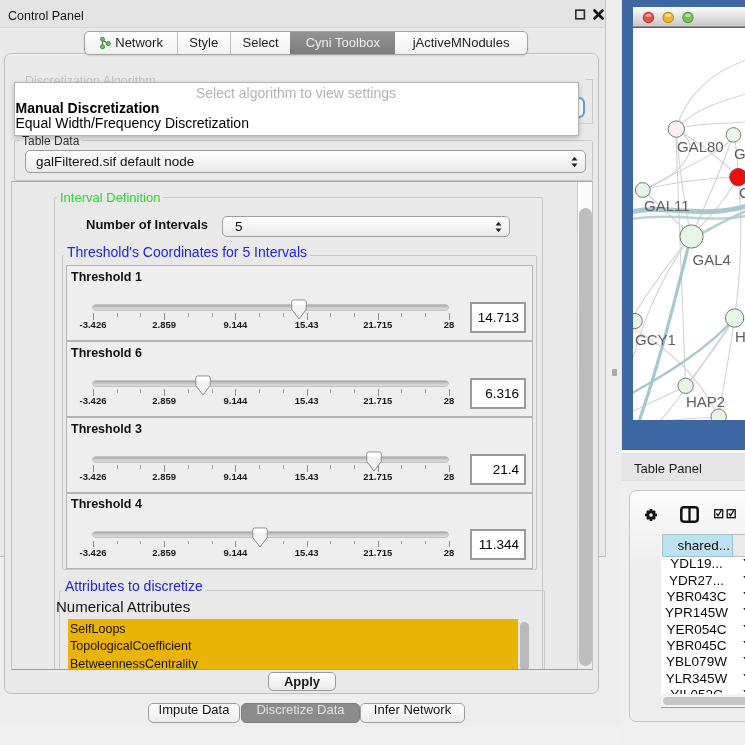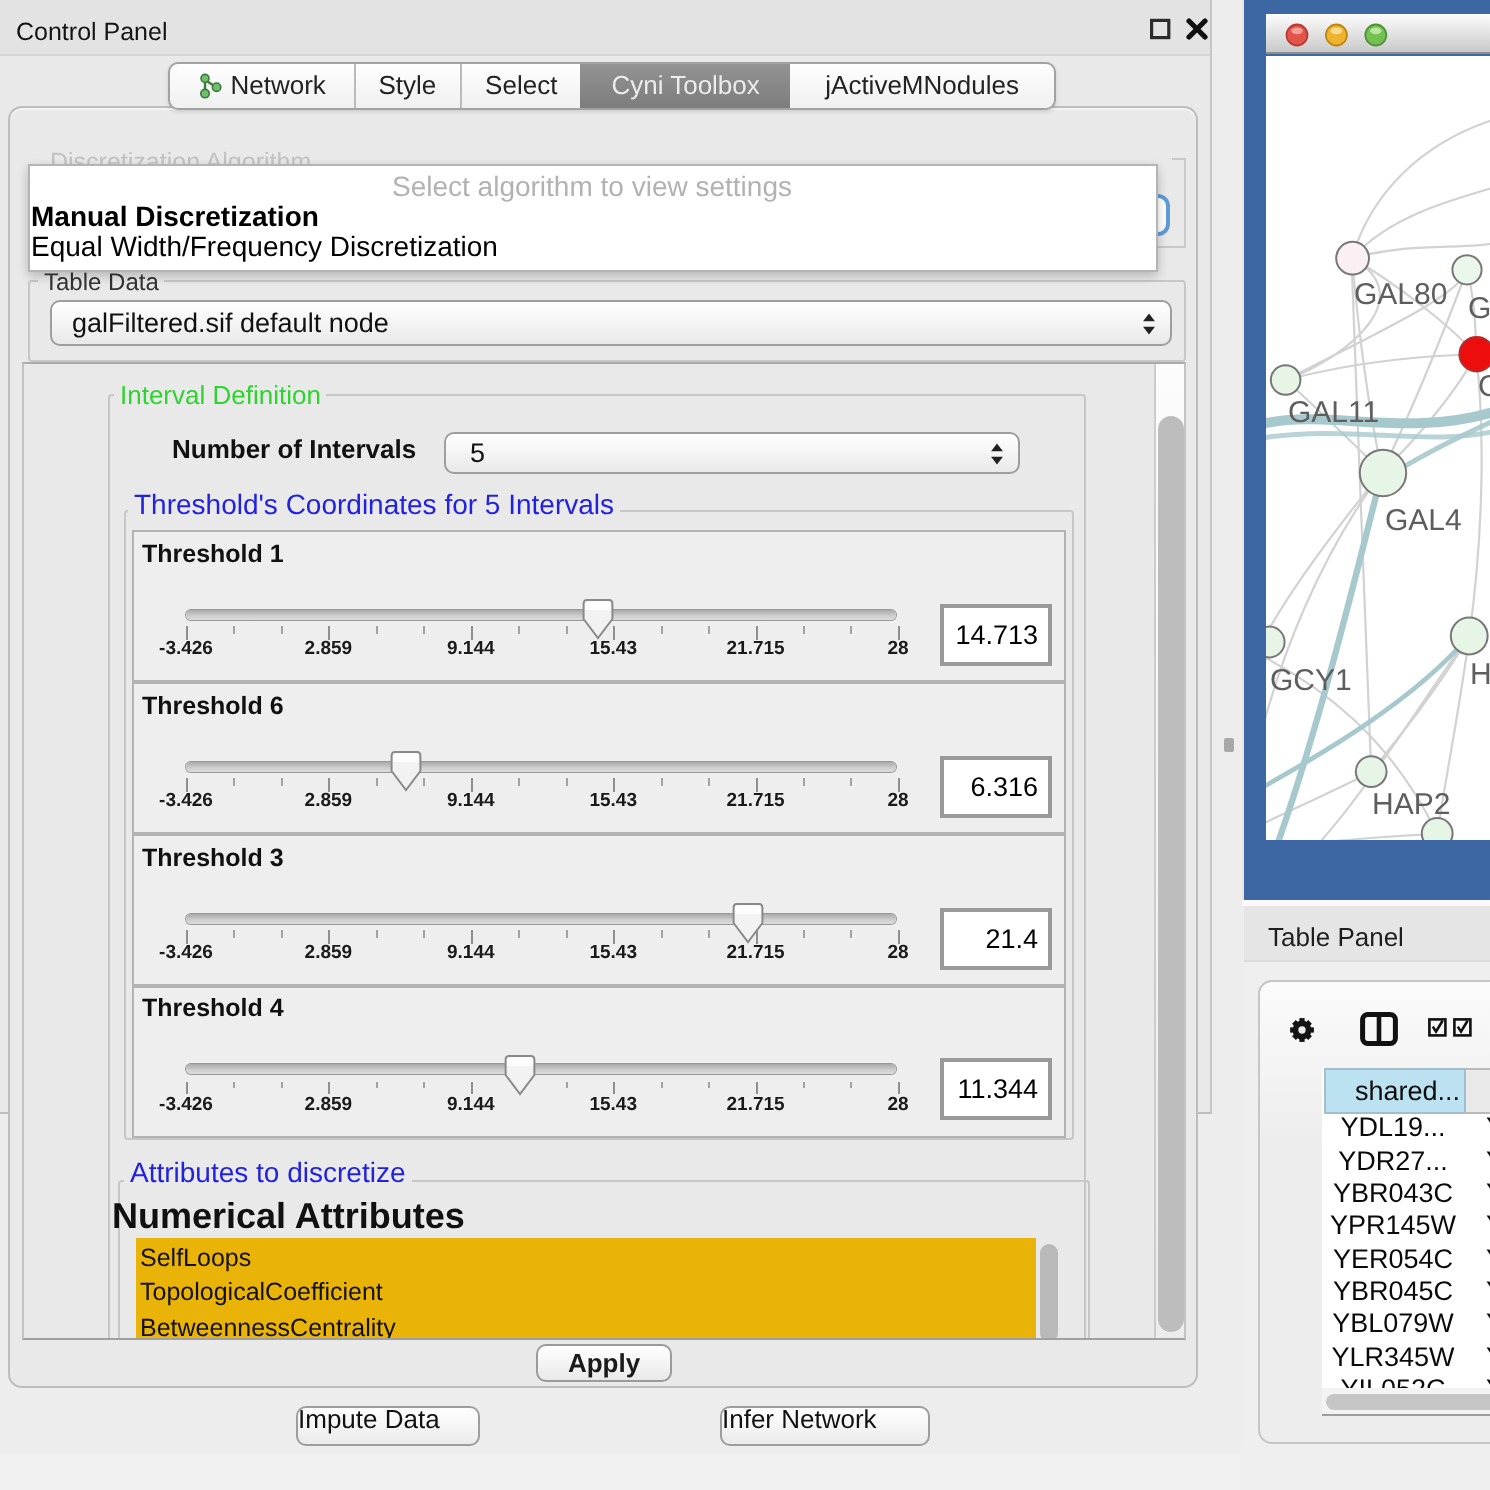--- a/index.html
+++ b/index.html
@@ -24,21 +24,21 @@
   background:repeating-linear-gradient(90deg,#8f8f8f 0,#8f8f8f 1px,transparent 1px,transparent 71.2px);}
 .tick-label{position:absolute;top:53px;transform:translateX(-50%);font-size:9.5px;font-weight:bold;color:#1a1a1a;white-space:nowrap;}
 .vbox{position:absolute;left:403.5px;top:35.5px;width:52px;height:27px;background:#fff;
   border:2px solid #9a9a9a;}
 .vbox span{position:absolute;right:5px;top:0;bottom:0;display:flex;align-items:center;font-size:13.5px;color:#000;}
 .thumb{position:absolute;top:33px;width:16px;height:21px;}
 .toptab{display:inline-block;height:21.5px;line-height:21.5px;font-size:13px;font-weight:normal;
   color:#232323;text-align:center;vertical-align:top;}
 .btab{position:absolute;top:702.5px;height:20.5px;border:1px solid #9d9d9d;border-radius:5px;
   background:linear-gradient(#ffffff,#ebebeb);font-size:13px;color:#111;
-  line-height:12.5px;box-sizing:border-box;}
+  text-align:center;line-height:12.5px;box-sizing:border-box;}
 </style>
 </head>
 <body>
 <div class="abs" style="left:0;top:0;width:606px;height:557px;background:#e9e9e9;border-right:1px solid #c6c6c6;border-bottom:1px solid #bdbdbd;box-sizing:border-box;">
   <div class="abs" style="left:0;top:0;width:605px;height:27px;background:#e3e3e3;border-bottom:1px solid #d6d6d6;"></div>
   <div class="abs" style="left:8px;top:8.5px;font-size:12.5px;color:#141414;">Control Panel</div>
   <svg class="abs" style="left:574px;top:9px;" width="32" height="12" viewBox="0 0 32 12">
     <rect x="1.8" y="1.2" width="8.6" height="8.6" fill="none" stroke="#2b2b2b" stroke-width="1.6"></rect>
     <path d="M20.5 1.5 L28.5 9.5 M28.5 1.5 L20.5 9.5" stroke="#111" stroke-width="2.6" stroke-linecap="round"></path>
   </svg>
@@ -151,32 +151,33 @@
           <defs></defs>
           <path d="M2.5 1 L13.5 1 Q15.2 1 15.2 3 L15.2 10.5 L8 20 L0.8 10.5 L0.8 3 Q0.8 1 2.5 1 Z" fill="#f2f2f2" stroke="#8a8a8a" stroke-width="1"></path>
           <path d="M2.5 1.8 L13.5 1.8 Q14.5 1.8 14.5 3 L14.5 6 L1.5 6 L1.5 3 Q1.5 1.8 2.5 1.8 Z" fill="#fdfdfd"></path>
         </svg>
       <div class="vbox">
           <span>11.344</span>
         </div>
     </div>
     <div class="gborder" style="left:47px;top:407.5px;width:484px;height:300px;"></div>
     <div class="grouptitle" style="left:50px;top:398px;color:#2222dd;font-size:14px;">Attributes to discretize</div>
-    <div class="abs" style="left:44px;top:415.5px;font-size:18px;font-weight:bold;color:#111;">Numerical Attributes</div>
+    <div class="abs" style="left:44px;top:415.5px;font-size:15px;font-weight:normal;color:#111;">Numerical Attributes</div>
     <div class="abs" style="left:56px;top:436.5px;width:450px;height:60px;background:#eab308;">
       <div class="abs" style="left:2px;top:3px;font-size:12.5px;color:#111;">SelfLoops</div>
       <div class="abs" style="left:2px;top:20.5px;font-size:12.5px;color:#111;">TopologicalCoefficient</div>
       <div class="abs" style="left:2px;top:38px;font-size:12.5px;color:#111;">BetweennessCentrality</div>
     </div>
     <div class="abs" style="left:507.5px;top:440px;width:9px;height:49px;border-radius:4.5px;background:#b9b9b9;"></div>
     <div class="abs" style="left:564.5px;top:0;width:17px;height:489px;background:linear-gradient(#fcfcfc,#ececec);border-left:1px solid #cccccc;box-sizing:border-box;"></div>
     <div class="abs" style="left:567px;top:26px;width:13px;height:458px;border-radius:6.5px;background:#bdbdbd;"></div>
   </div>
   <div class="abs" style="left:268px;top:672px;width:68px;height:19px;border:1px solid #9b9b9b;border-radius:5px;background:linear-gradient(#ffffff,#e9e9e9);box-sizing:border-box;text-align:center;line-height:17px;font-size:13px;font-weight:bold;color:#1a1a1a;">Apply</div>
   <div class="btab" style="left:148px;width:92px;">Impute Data</div>
+  <div class="btab" style="left:241px;width:119px;background:#8c8c8c;border-color:#7e7e7e;color:#e2e2e2;font-weight:normal;">Discretize Data</div>
   <div class="btab" style="left:360px;width:105px;">Infer Network</div>
 </div>
 <div class="abs" style="left:13.5px;top:82px;width:565px;height:53.5px;background:#fff;border:1px solid #b4b4b4;box-shadow:0 2px 5px rgba(0,0,0,.22);box-sizing:border-box;z-index:30;">
   <div class="abs" style="left:0;top:1.6px;width:563px;text-align:center;font-size:14px;color:#b2b2b2;">Select algorithm to view settings</div>
   <div class="abs" style="left:1px;top:17px;font-size:14px;font-weight:bold;color:#000;">Manual Discretization</div>
   <div class="abs" style="left:1px;top:31.5px;font-size:14px;color:#000;">Equal Width/Frequency Discretization</div>
 </div>
 <div class="abs" style="left:620.5px;top:0;width:124.5px;height:450px;background:#3d67a3;border-left:1px solid #e9e5db;box-sizing:border-box;">
   <div class="abs" style="left:11px;top:7px;width:113.5px;height:20px;background:linear-gradient(#fdfdfd,#c9c9c9);border-bottom:1px solid #8e8e8e;box-sizing:border-box;"></div>
   <svg class="abs" style="left:12px;top:7px;" width="80" height="20" viewBox="0 0 80 20">

